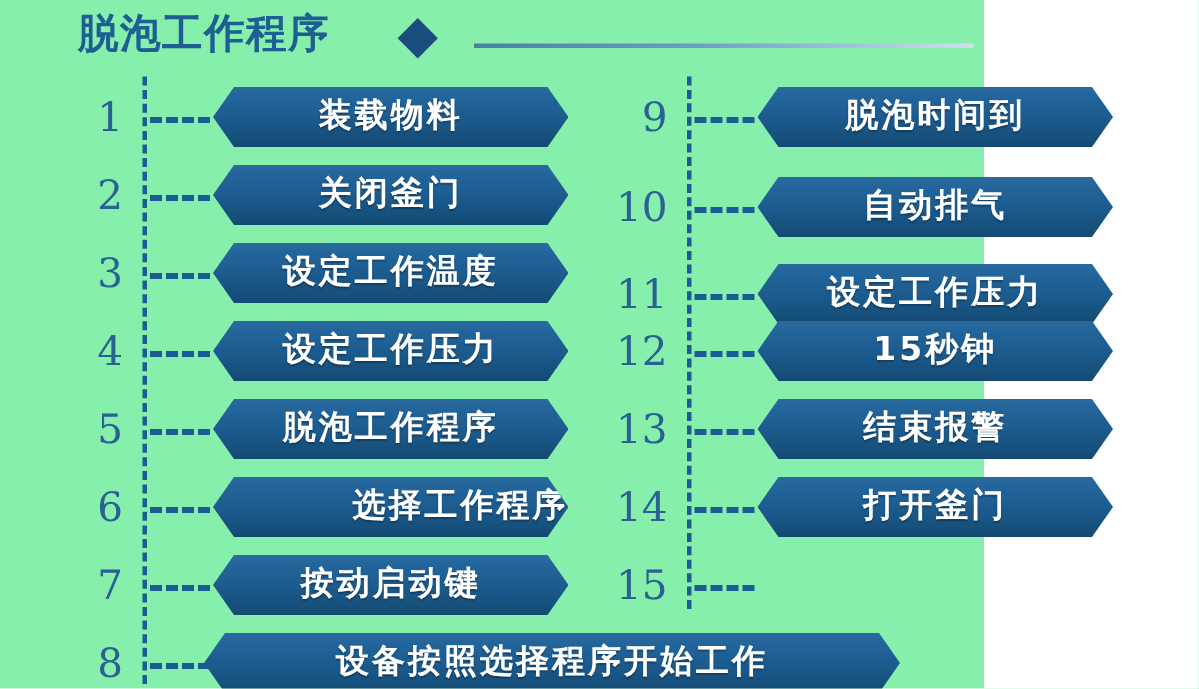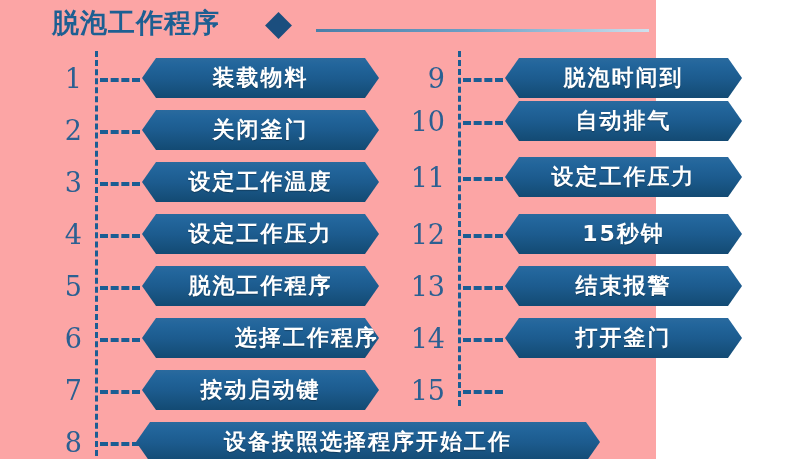--- a/index.html
+++ b/index.html
@@ -13,21 +13,21 @@
     overflow: hidden;
     font-family: "Liberation Sans", sans-serif;
     position: relative;
   }
 
   #page {
     position: absolute;
     left: 0; top: 0;
     width: 656px;
     height: 459px;
-    background: #fca5a5;
+    background: #86efac;
   }
 
   
   .header {
     position: absolute;
     left: 0; top: 0;
     width: 799px;
     height: 48px;
   }
   .header-title {
@@ -222,28 +222,28 @@
   <div class="col col-right">
     <div class="spine"></div>
     <div id="rows-right">
         <div class="row" style="top: 10px;">
           <div class="row-num">9</div>
           <div class="connector"></div>
           <div class="badge" style="width: 237px;">
             <span class="badge-label">脱泡时间到</span>
           </div>
         </div>
-        <div class="row" style="top: 53px;">
+        <div class="row" style="top: 70px;">
           <div class="row-num">10</div>
           <div class="connector"></div>
           <div class="badge" style="width: 237px;">
             <span class="badge-label">自动排气</span>
           </div>
         </div>
-        <div class="row" style="top: 109px;">
+        <div class="row" style="top: 128px;">
           <div class="row-num">11</div>
           <div class="connector"></div>
           <div class="badge" style="width: 237px;">
             <span class="badge-label">设定工作压力</span>
           </div>
         </div>
         <div class="row" style="top: 166px;">
           <div class="row-num">12</div>
           <div class="connector"></div>
           <div class="badge" style="width: 237px;">

